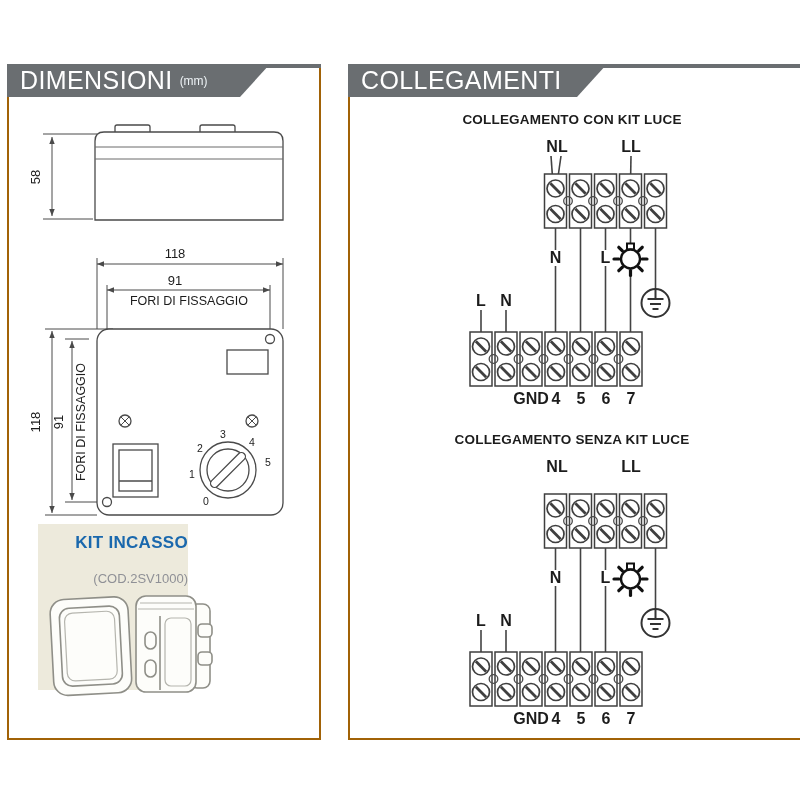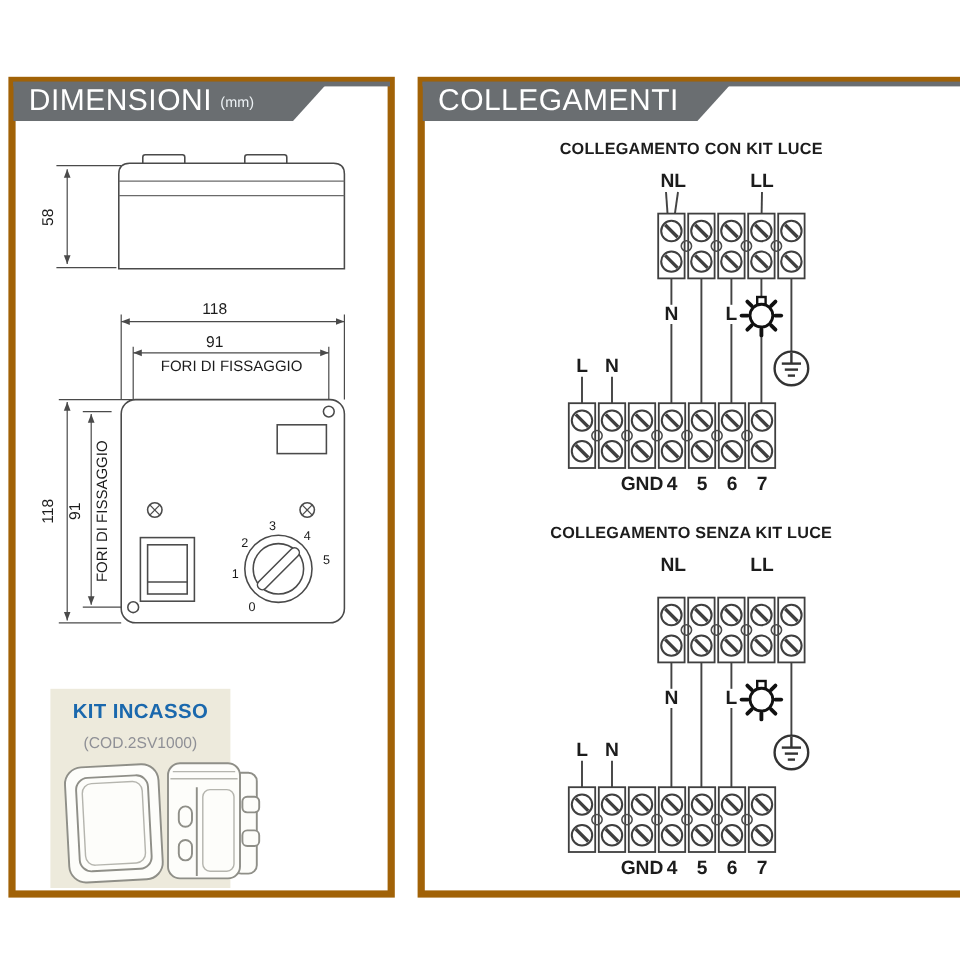--- a/index.html
+++ b/index.html
@@ -1,31 +1,31 @@
 <!DOCTYPE html>
 <html><head>
 <meta charset="utf-8">
 <style>
   html,body{margin:0;padding:0;background:#fff;}
   body{width:800px;height:800px;position:relative;font-family:"Liberation Sans",sans-serif;}
-  .panel{position:absolute;border:6px solid #a16207;background:#fff;}
+  .panel{position:absolute;border:2px solid #a16207;background:#fff;}
   .panel-left{left:7px;top:64px;width:310px;height:672px;}
   .panel-right{left:348px;top:64px;width:450px;height:672px;}
   .top-strip{position:absolute;top:-2px;left:-2px;right:-2px;height:4px;background:#6a6e71;}
   .banner{position:absolute;top:-2px;left:-2px;height:33px;background:#6a6e71;color:#fff;
           display:flex;align-items:center;padding-left:13px;box-sizing:border-box;
           clip-path:polygon(0 0,100% 0,calc(100% - 30px) 100%,0 100%);}
   .panel-left .banner{width:263px;}
   .panel-right .banner{width:259px;}
   .banner-title{font-size:25px;letter-spacing:.4px;font-weight:500;}
   .banner-unit{font-size:12px;margin-left:7px;color:#edf2f5;}
   .drawing{position:absolute;left:0;top:31px;}
-  .kit-box{position:absolute;left:29px;top:504px;width:150px;height:166px;background:#edeadc;text-align:center;}
+  .kit-box{position:absolute;left:29px;top:458px;width:150px;height:166px;background:#edeadc;text-align:right;}
   .kit-title{color:#1a68ad;font-weight:800;font-size:17px;margin-top:9px;letter-spacing:.3px;}
-  .kit-code{color:#8f9096;font-size:13px;margin-top:8px;}
+  .kit-code{color:#8f9096;font-size:13px;margin-top:18px;}
   svg text{font-family:"Liberation Sans",sans-serif;fill:#1c1c1c;text-anchor:middle;}
   .dim{font-size:13px;}
   .dimsmall{font-size:12.5px;}
   .blabel{font-size:16px;font-weight:bold;}
   .dtitle{font-size:13.5px;font-weight:bold;letter-spacing:.2px;}
   .knum{font-size:10.5px;}
   .ln{stroke:#4a4a4a;stroke-width:1.3;fill:#fff;}
   .ln2{stroke:#4a4a4a;stroke-width:1.3;fill:none;}
   .seam{stroke:#6a6a6a;stroke-width:1;fill:none;}
   .dimln{stroke:#4a4a4a;stroke-width:1;fill:none;}

